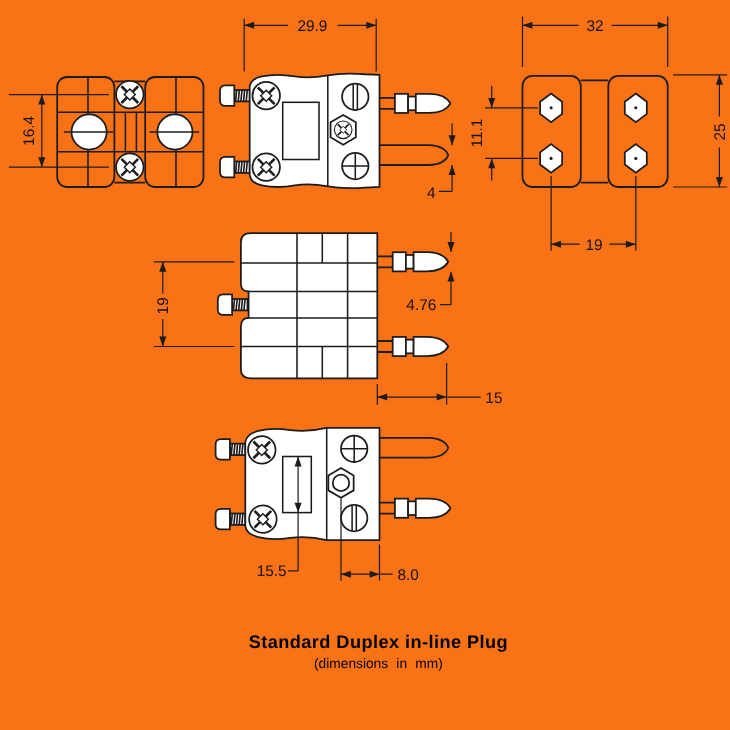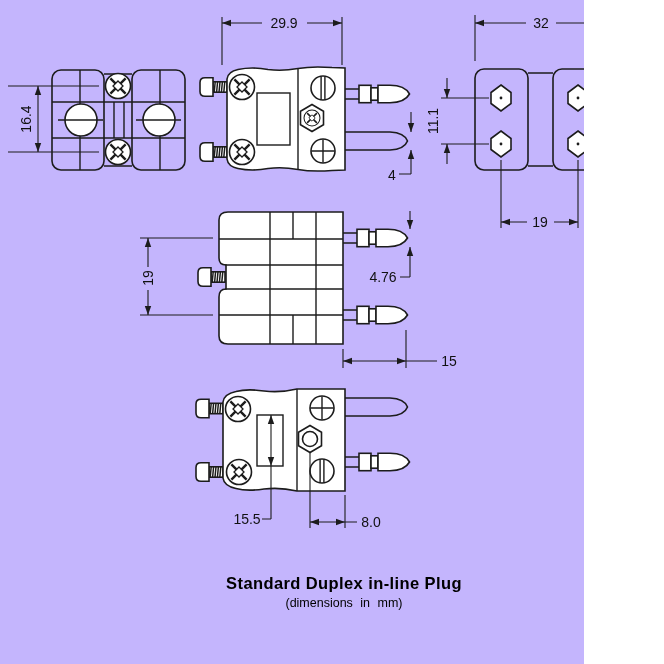--- a/index.html
+++ b/index.html
@@ -1,16 +1,16 @@
 <!DOCTYPE html>
 <html><head>
 <meta charset="utf-8">
 <style>
   html,body{margin:0;padding:0;background:#ffffff;}
-  .canvas{position:relative;width:584px;height:664px;background:#c4b5fd;overflow:hidden;
+  .canvas{position:relative;width:664px;height:664px;background:#f97316;overflow:hidden;
           font-family:"Liberation Sans",sans-serif;}
   svg{display:block;}
   .ln{stroke:#1c1c1c;stroke-width:1.6;fill:none;}
   .lt{stroke:#1c1c1c;stroke-width:1.4;fill:none;}
   .fw{fill:#ffffff;stroke:#1c1c1c;stroke-width:1.6;}
   .dim{stroke:#1c1c1c;stroke-width:1.1;fill:none;}
   .ar{fill:#1c1c1c;stroke:none;}
   .dtx{font-size:14px;fill:#111;text-anchor:middle;}
   .title-tx{font-size:16.5px;font-weight:bold;fill:#000;text-anchor:middle;letter-spacing:.4px;}
   .sub-tx{font-size:12.5px;fill:#000;text-anchor:middle;word-spacing:4px;}

